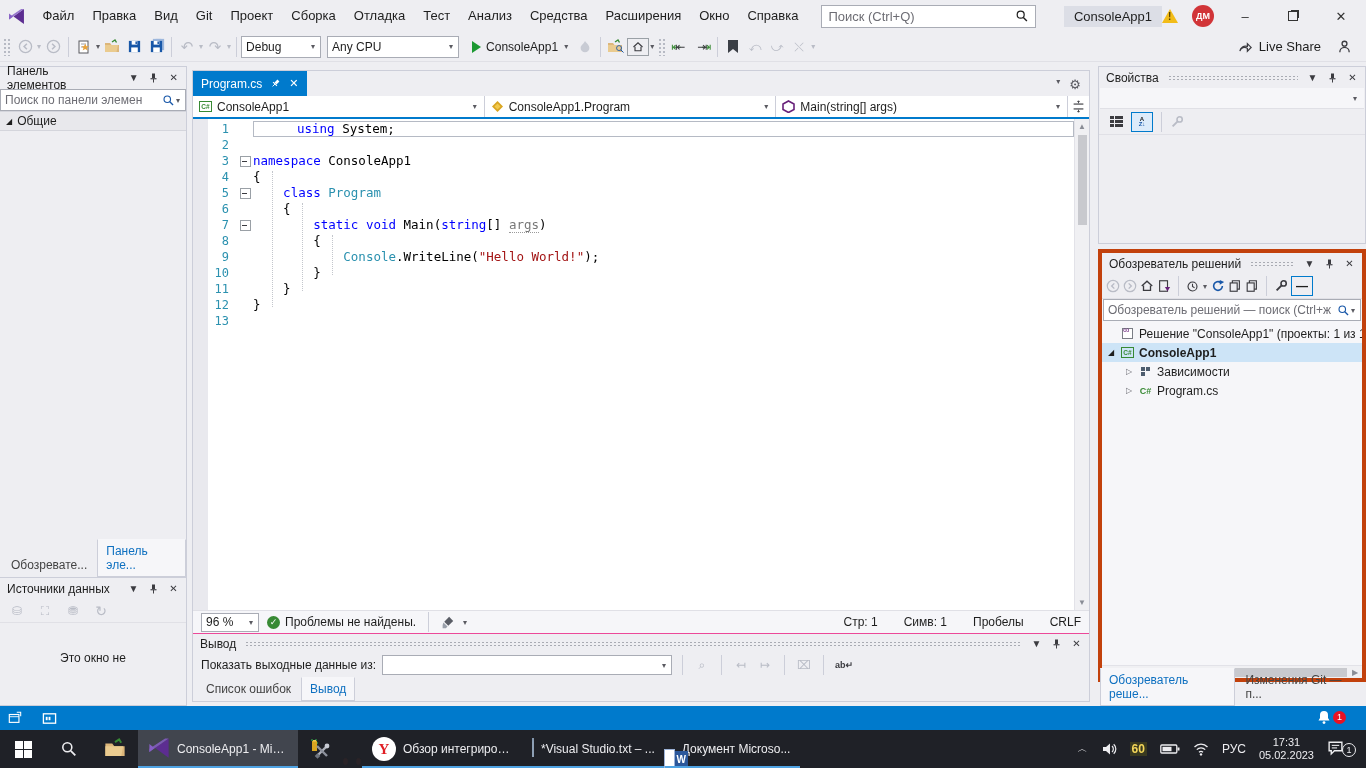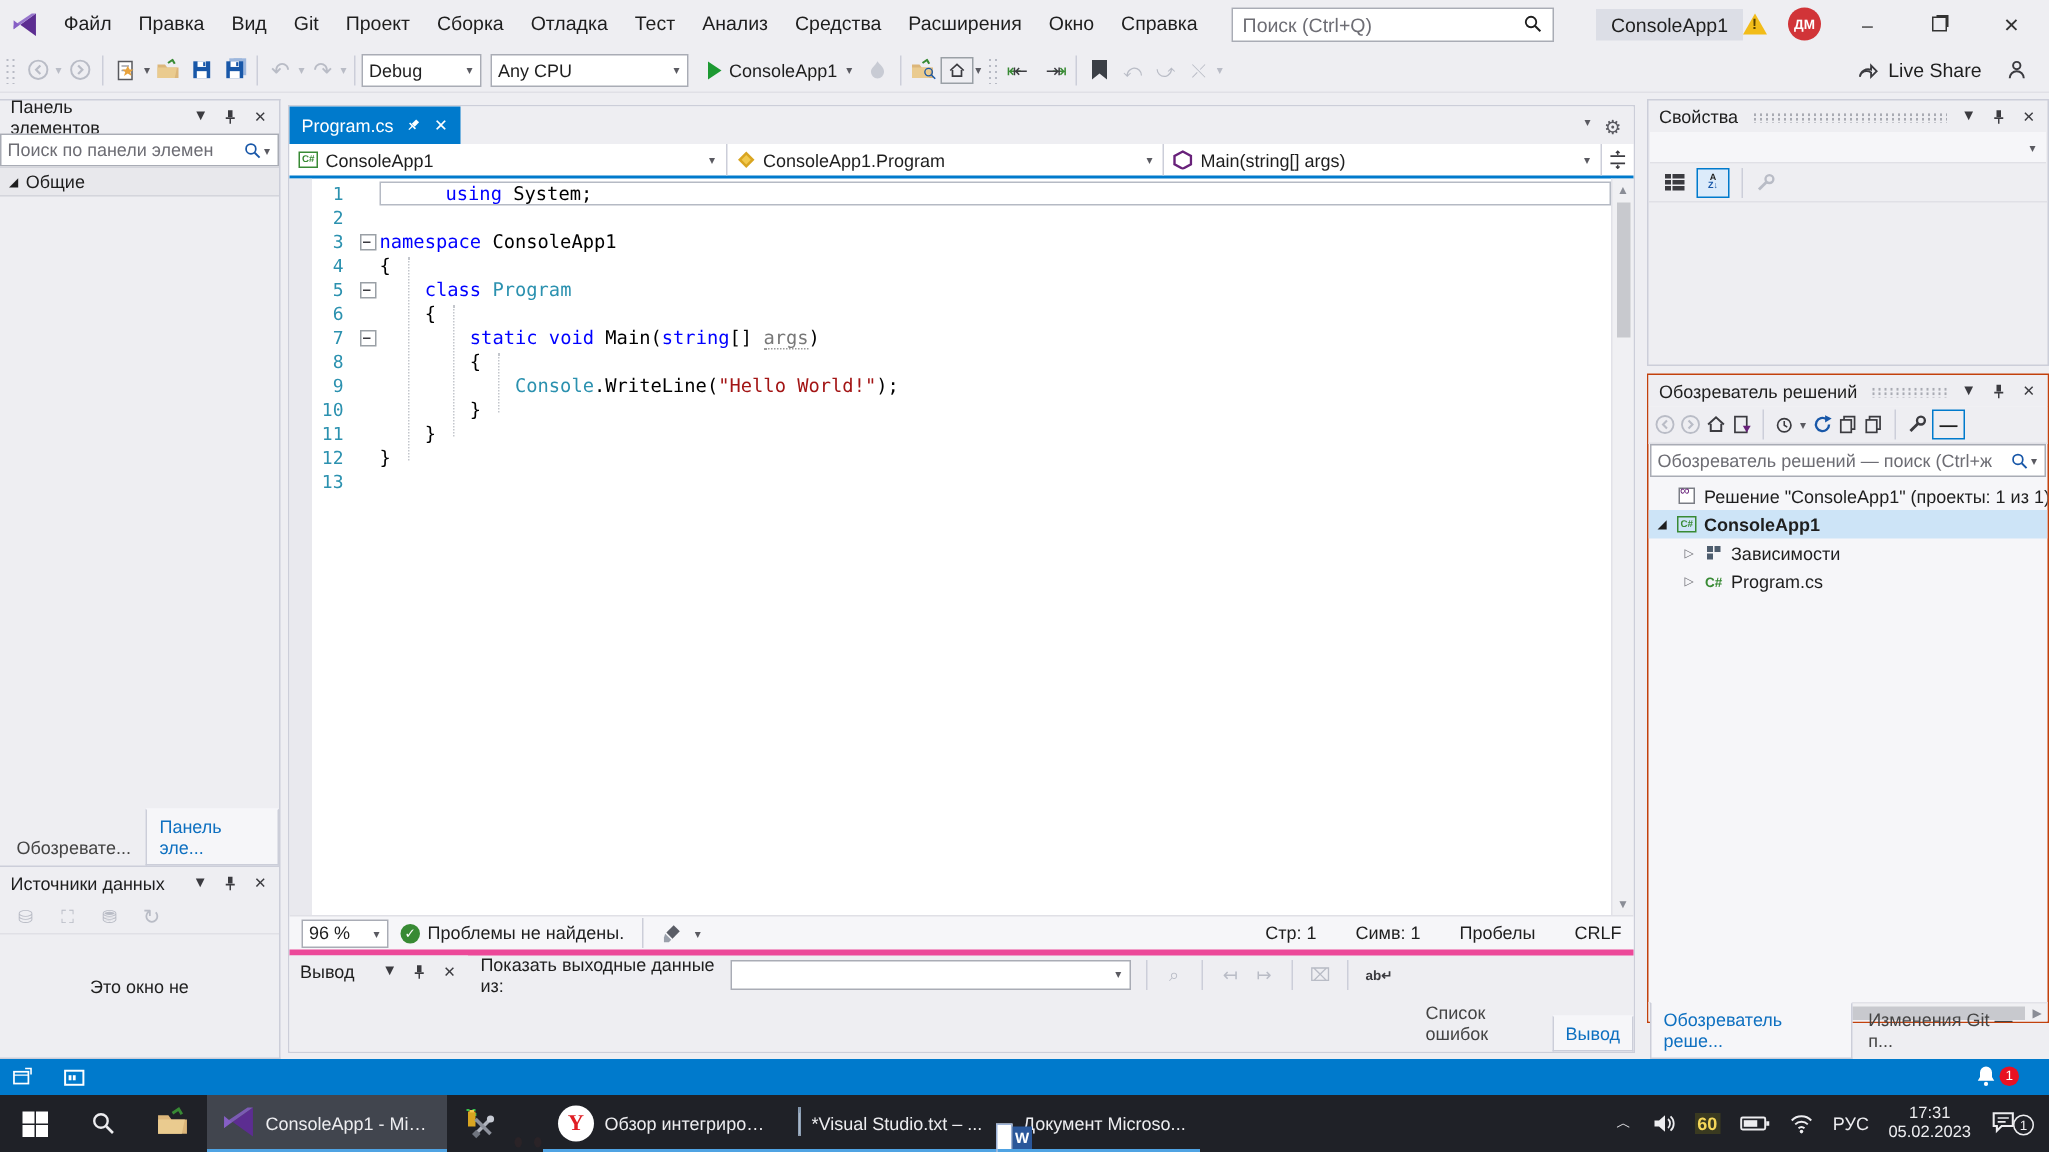--- a/index.html
+++ b/index.html
@@ -84,39 +84,39 @@
 
   
   #edstatus { height:23px; background:#f6f6f9; border-top:1px solid #e0e0e6; display:flex; align-items:center; padding:0 8px; gap:8px; font-size:12px; }
   #zoombox { width:58px; height:19px; background:#fff; border:1px solid #a9acb5; display:flex; align-items:center; padding:0 4px; }
   #zoombox .cv { flex:1; }
   #health { display:flex; align-items:center; gap:5px; }
   #checkico { width:13px; height:13px; border-radius:50%; background:#388a34; color:#fff; font-size:9px; display:flex; align-items:center; justify-content:center; }
   #edstatus .right { margin-left:auto; display:flex; gap:26px; color:#1e1e1e;align-items:flex-end; }
 
   
-  #output { height:68px; border-top:4px solid #ec4899; background:#eeeef2; display:flex; }
+  #output { height:68px; border-top:1px solid #ec4899; background:#eeeef2; display:flex; flex-direction:column; }
   #out-row { height:25px; display:flex; align-items:center; gap:6px; padding:0 8px; }
   #out-combo { width:290px; height:20px; background:#fff; border:1px solid #a9acb5; display:flex; align-items:center; padding:0 4px; }
   #out-combo .cv { flex:1; }
   .gico { color:#b9bcc6; font-size:12px; width:18px; text-align:center; }
   #wordwrap { font-size:9px; font-weight:bold; color:#3b3b40; border:1px solid transparent; }
   #out-tabs { display:flex; align-items:flex-end; gap:1px; padding-left:4px; margin-top:auto; }
 
   
   #right-panel { position:absolute; left:1098px; top:66px; width:268px; bottom:62px; display:flex; flex-direction:column; }
   #props { height:178px; border:1px solid #ccced9; background:#eeeef2; display:flex; flex-direction:column; }
   #props-combo { height:21px; margin:0 1px; background:#f6f6f9; border-bottom:1px solid #e0e0e6; display:flex; align-items:center; justify-content:flex-end; padding:0 6px; }
   #props-toolbar { height:26px; display:flex; align-items:center; gap:4px; padding:0 6px; border-bottom:1px solid #e0e0e6; }
   .togglebox { width:22px; height:20px; display:flex; align-items:center; justify-content:center; border:1px solid #007acc; background:#dcebfa; }
   #cat-ico { display:grid; grid-template-columns:4px 8px; grid-auto-rows:3px; gap:1px; }
   #cat-ico i { background:#3b3b40; }
   #az-ico { font-size:6px; font-weight:bold; line-height:5px; color:#1e1e1e; text-align:center; }
   #az-ico .dn { color:#1857a8; }
-  #solution-explorer { flex:1; margin-top:5px; border:1px solid #c2410c; background:#f6f6f9; display:flex; flex-direction:column; min-height:0; }
+  #solution-explorer { flex:1; margin-top:5px; border:4px solid #c2410c; background:#f6f6f9; display:flex; flex-direction:column; min-height:0; }
   #se-toolbar { height:25px; display:flex; align-items:center; gap:3px; padding:0 4px; background:#eeeef2; border-bottom:1px solid #e0e0e6; }
   #se-tree { flex:1; padding-top:3px; overflow:hidden; }
   .tree-row { height:19px; display:flex; align-items:center; gap:4px; font-size:12px; padding-left:4px; white-space:nowrap; }
   .tree-row.selected { background:#cde4f7; }
   .tree-row.bold .tlabel { font-weight:bold; }
   .tarrow { width:10px; font-size:8px; color:#1e1e1e; text-align:center; flex:none; }
   .tarrow.outline { color:#6d6d74; }
   .ticon { width:15px; height:13px; flex:none; display:flex; align-items:center; justify-content:center; }
   .ico-sln { width:11px; height:11px; border:1px solid #7a7d85; background:#fff; position:relative; }
   .ico-sln:after { content:"∞"; position:absolute; left:0px; top:-4px; color:#68217a; font-size:9px; }

